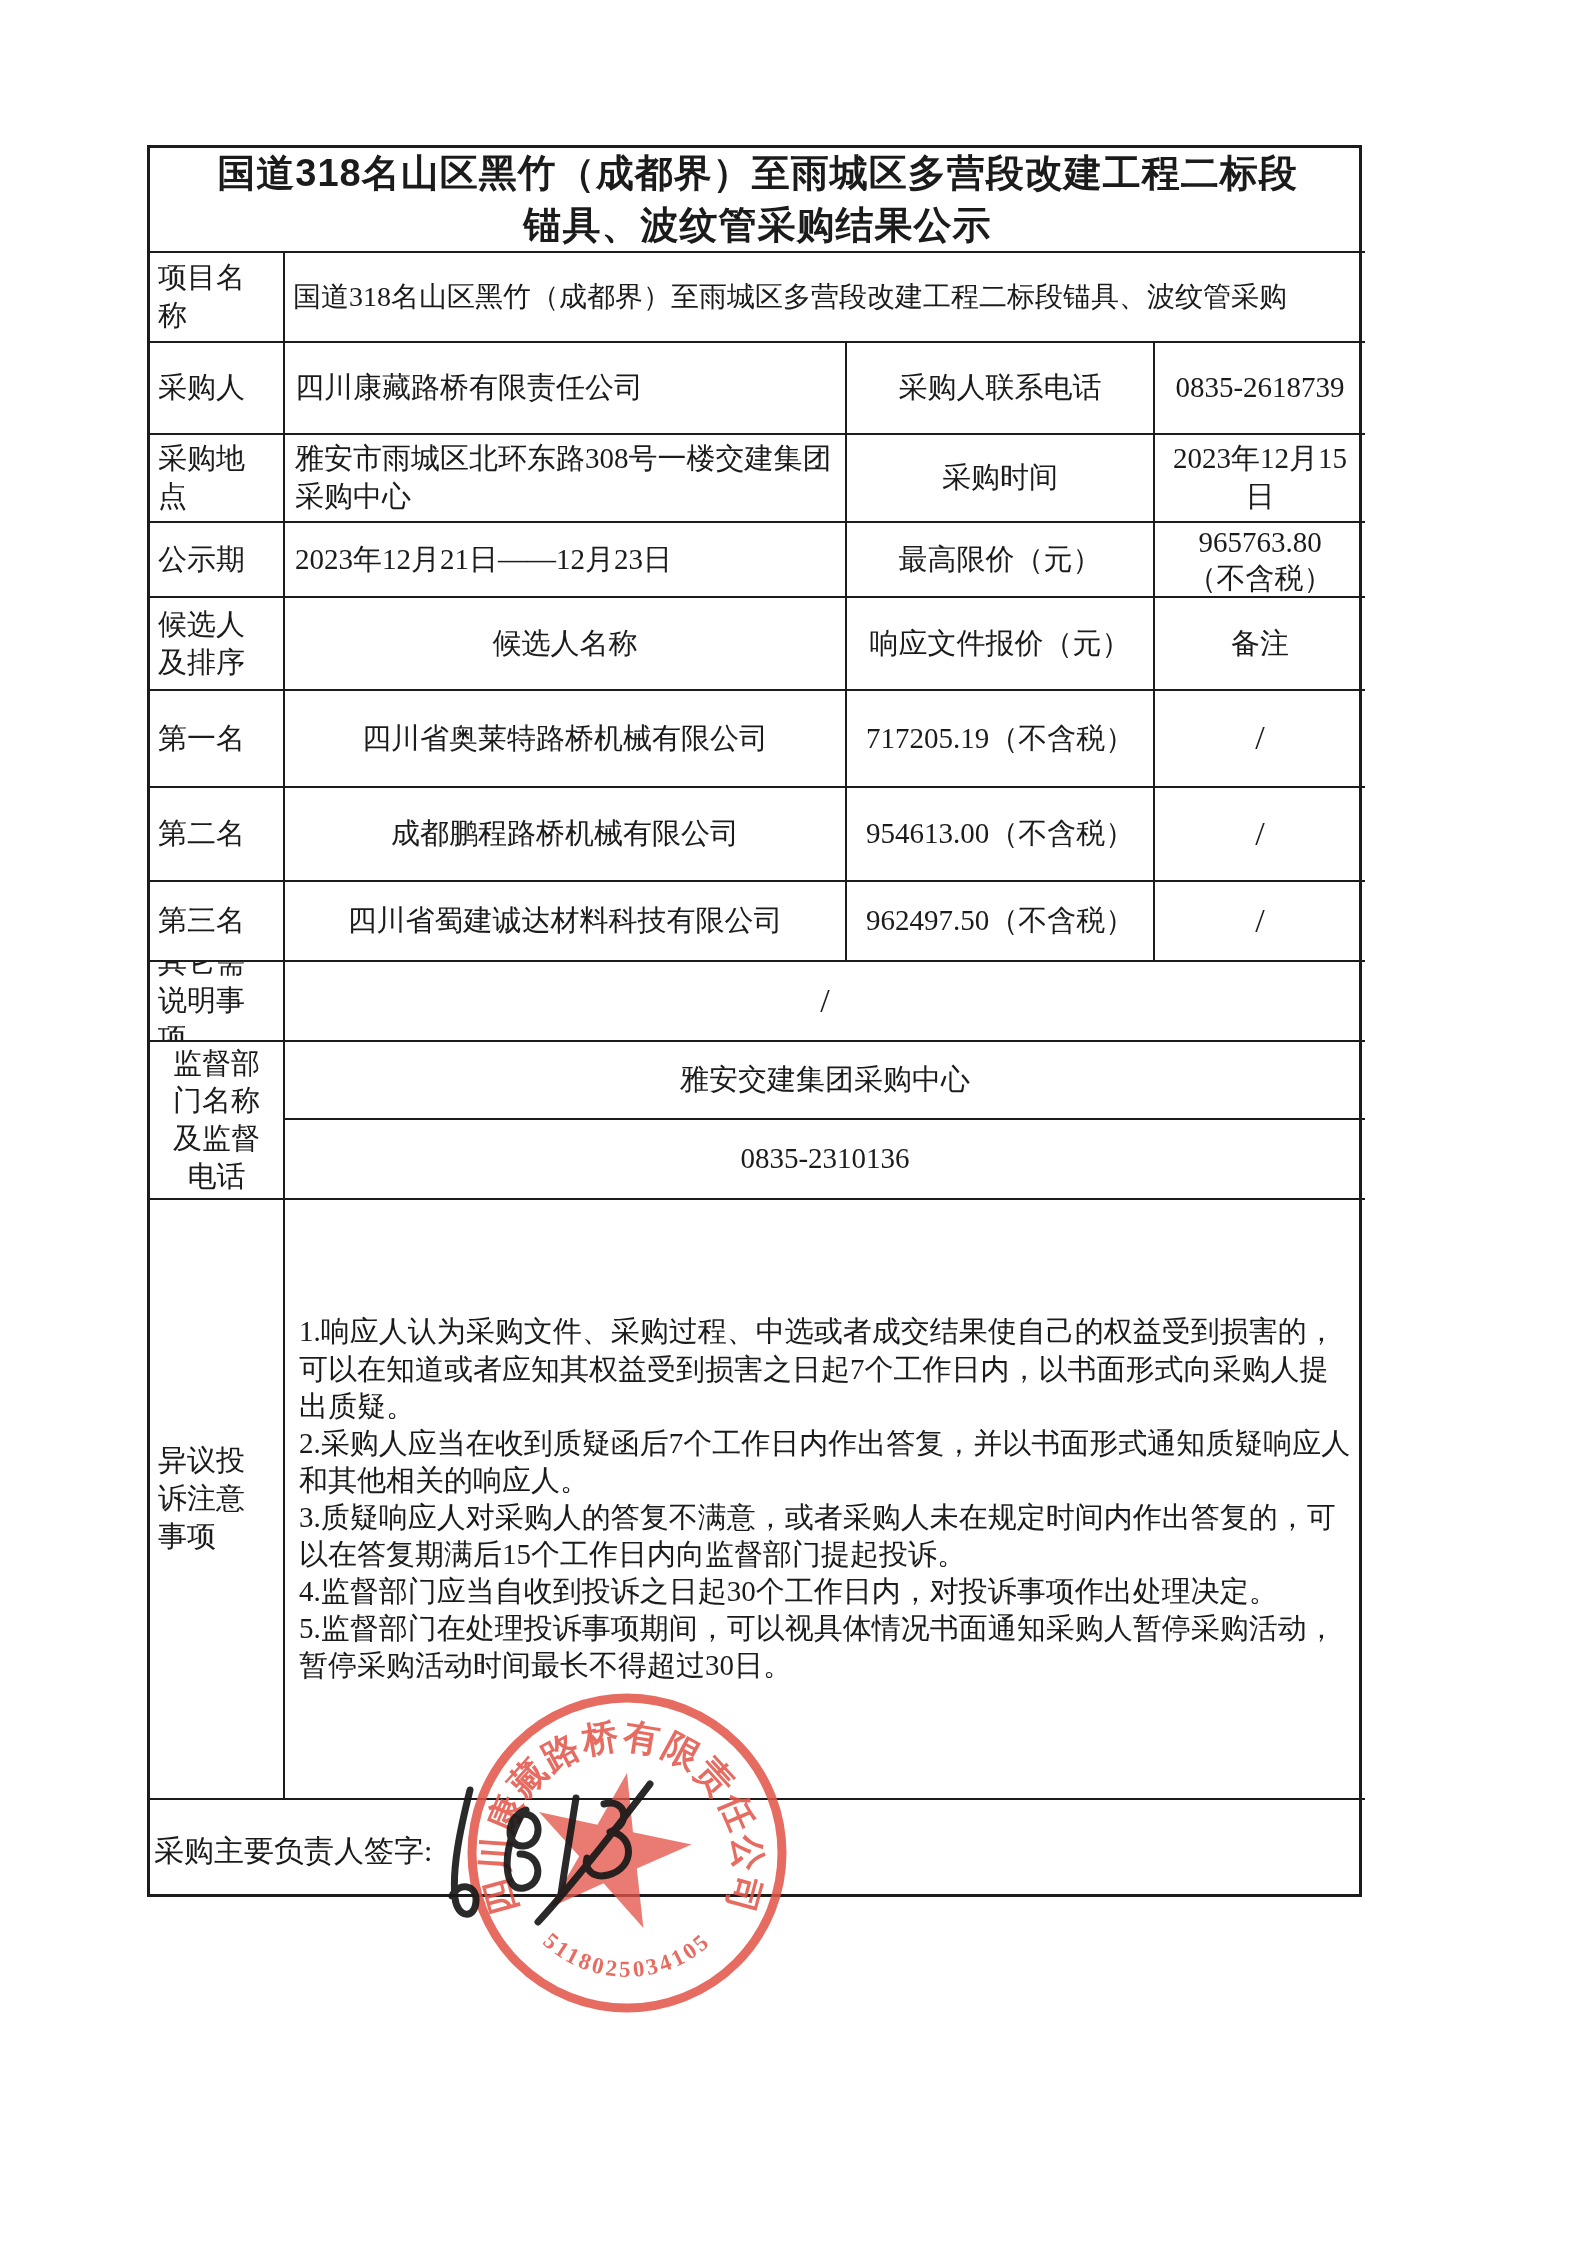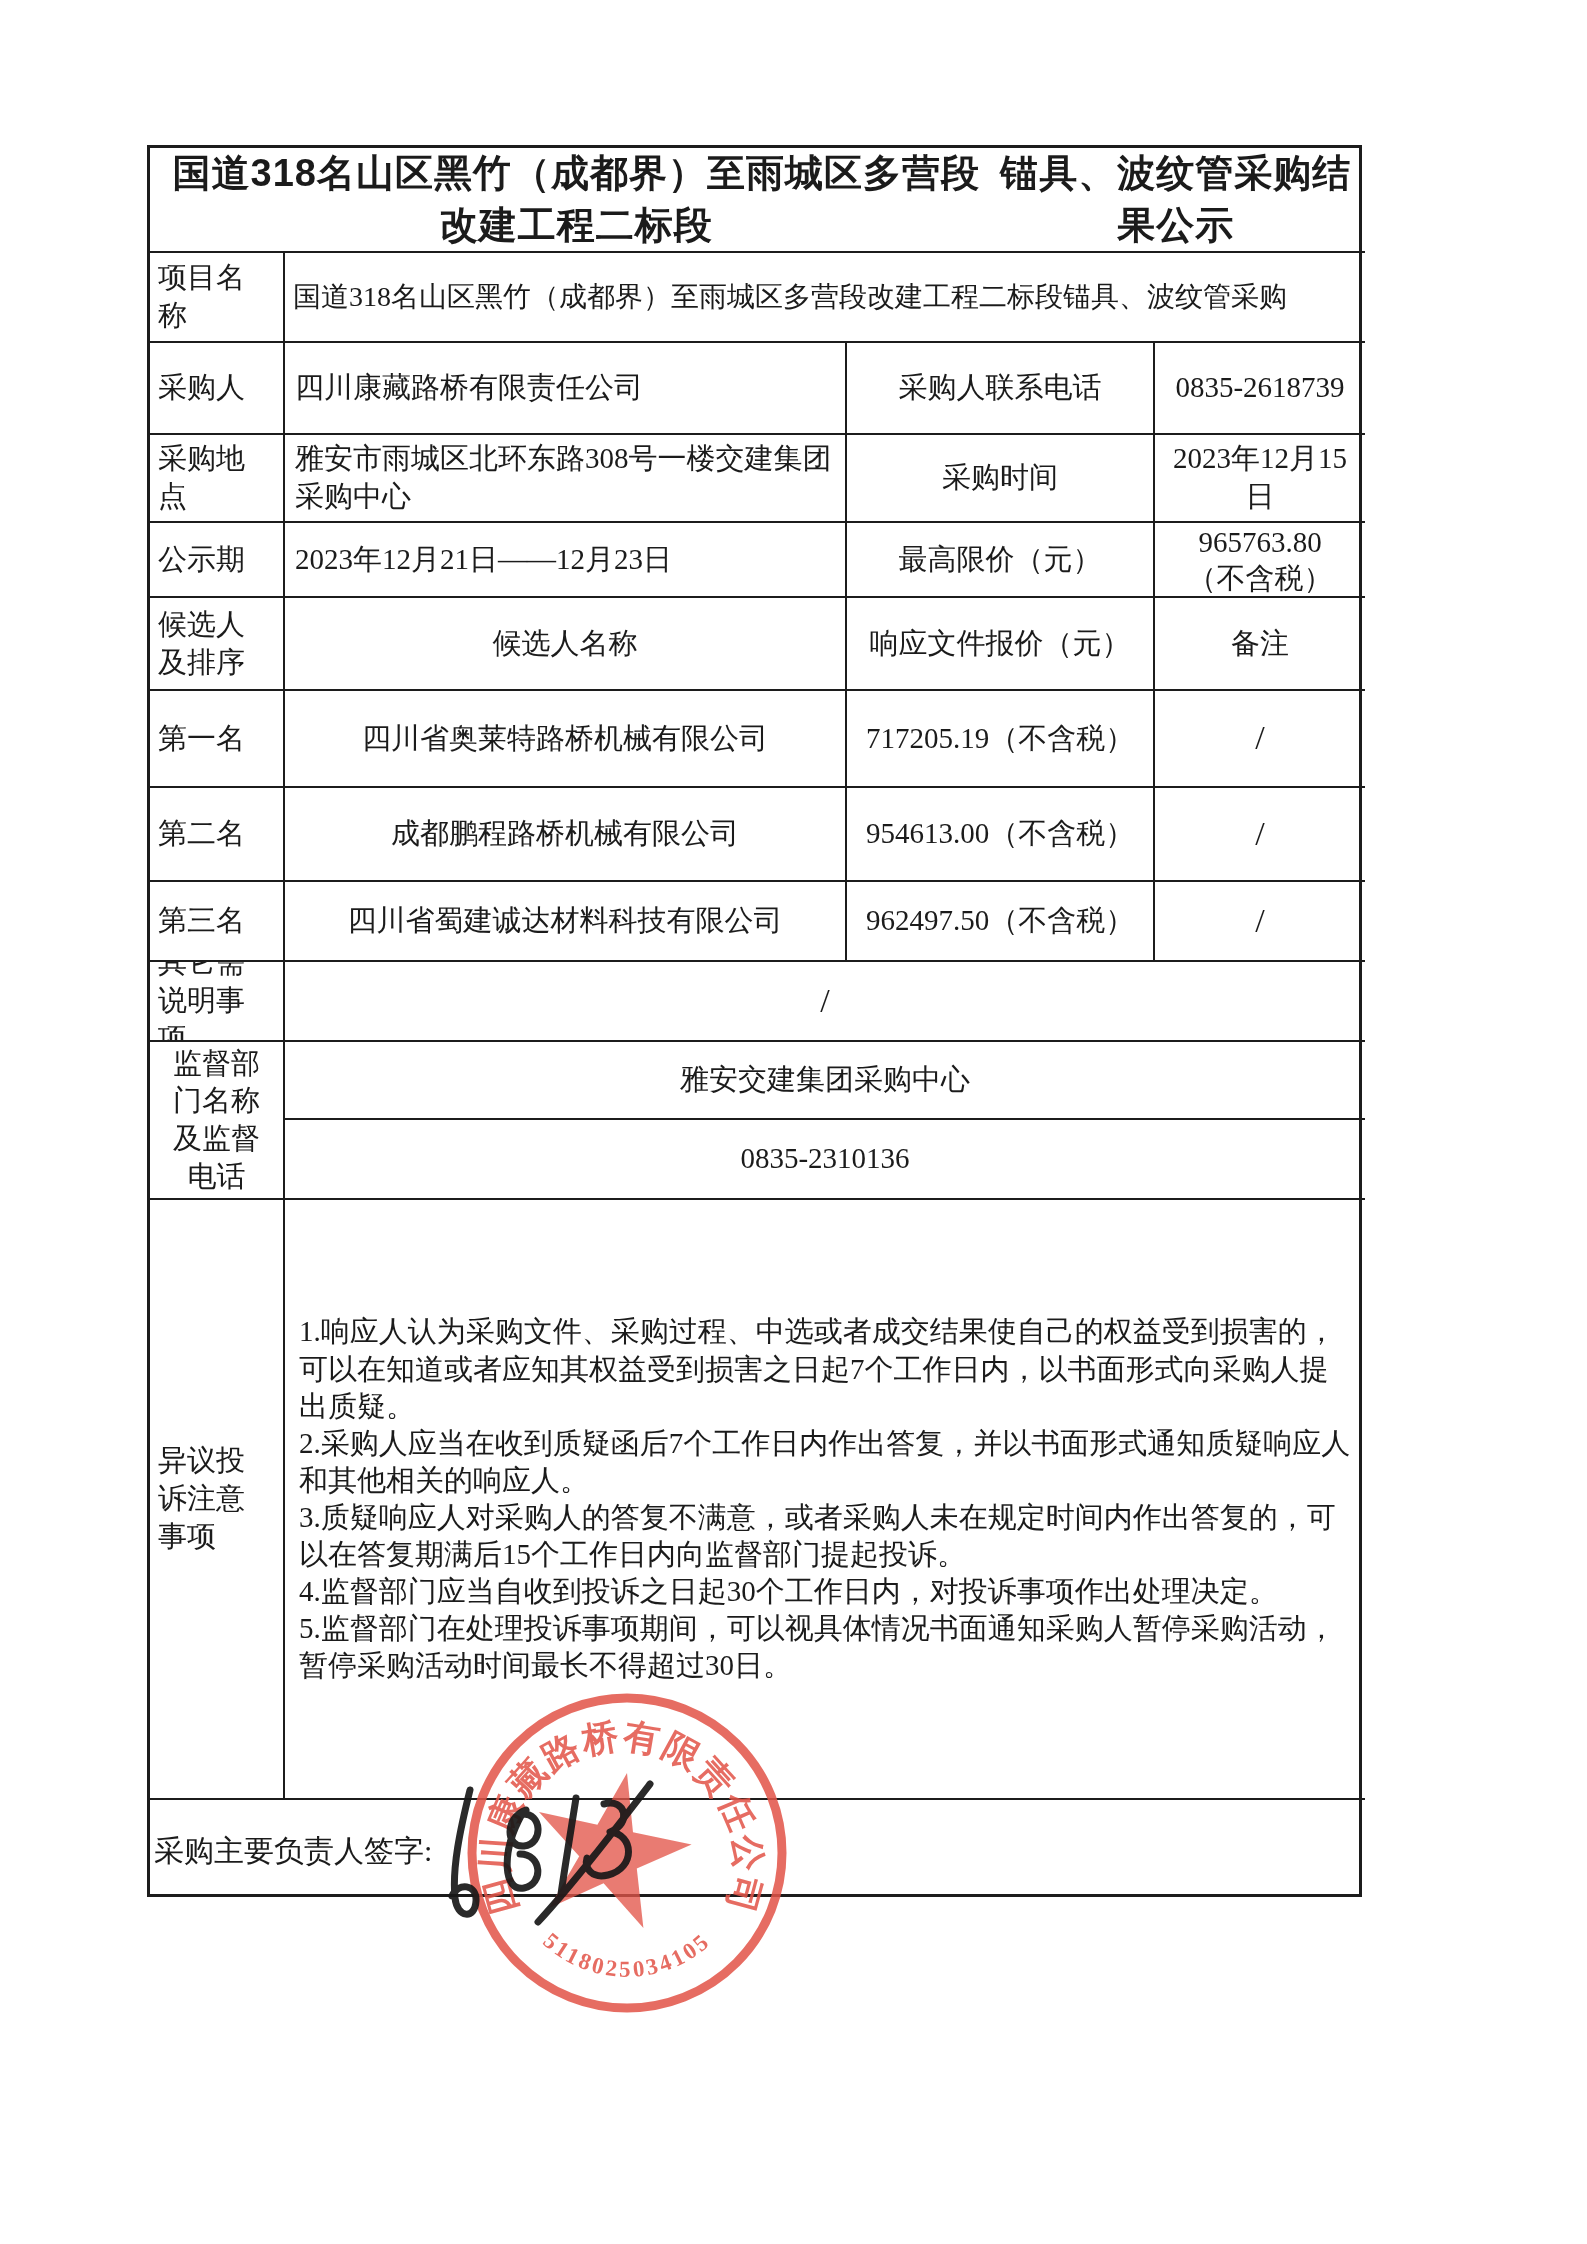--- a/index.html
+++ b/index.html
@@ -28,21 +28,21 @@
     font-size:29px; line-height:1.3;
     overflow:hidden;
     padding:0 8px;
   }
   .noR { border-right:none; }
   .noB { border-bottom:none; }
   .center { justify-content:center; text-align:center; }
   .label { padding-left:8px; padding-right:20px; }
   .label-center { justify-content:center; text-align:center; padding:0 12px; }
   .title-cell {
-    flex-direction:row; justify-content:center; text-align:center;
+    flex-direction:column; justify-content:center; text-align:center;
     font-family:"Liberation Sans","DejaVu Sans",sans-serif;
     font-weight:bold; font-size:38px; line-height:1.35; letter-spacing:1px;
   }
   .value { padding-left:10px; }
   .project-value { font-size:28px; }
   .two-line { flex-direction:column; justify-content:flex-end; text-align:center; line-height:1.25; }
   .slash-cell { font-size:34px; }
   .objection-content {
     flex-direction:column; justify-content:center; align-items:flex-start;
     padding:0 14px; line-height:1.28;

